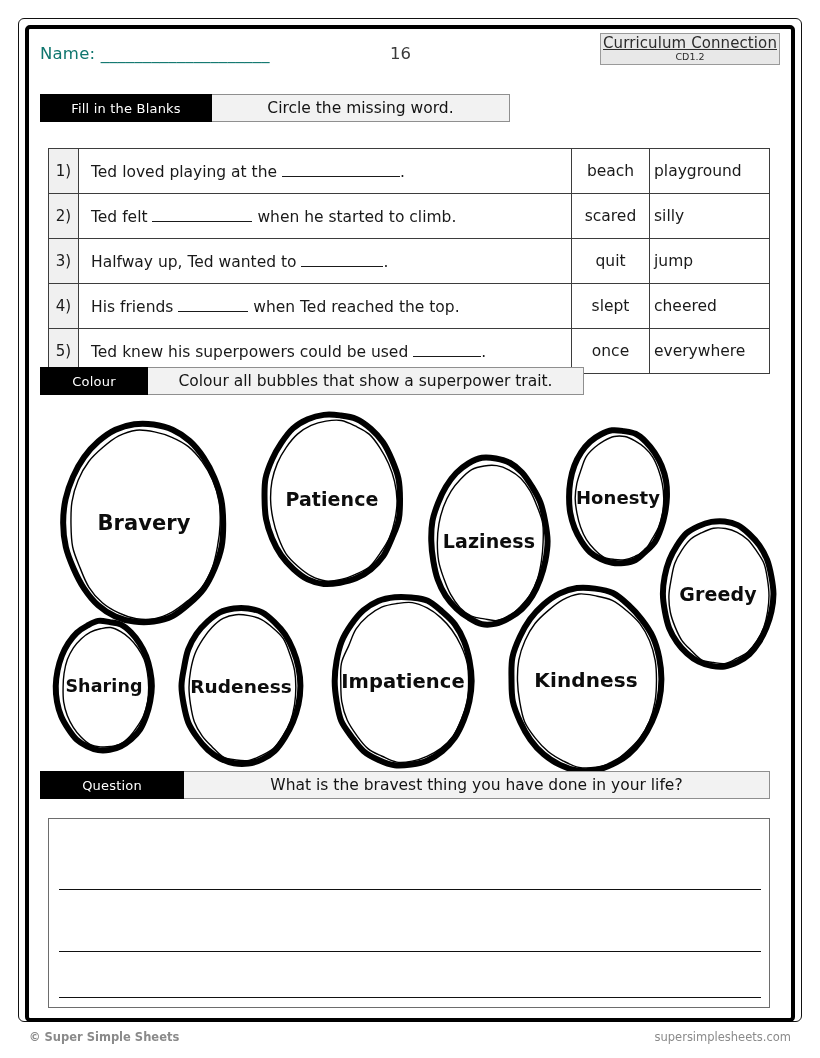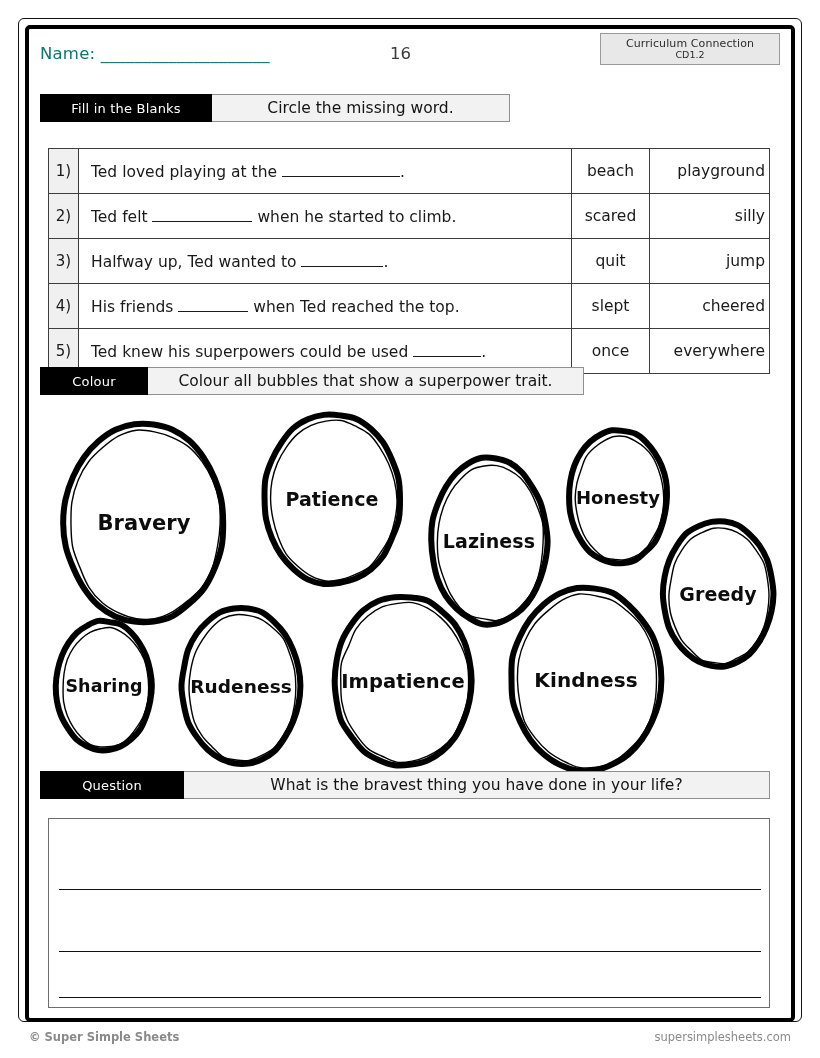--- a/index.html
+++ b/index.html
@@ -76,22 +76,23 @@
     background: #e8e8e8;
     border: 1px solid #9a9a9a;
     box-sizing: border-box;
     display: flex;
     flex-direction: column;
     align-items: center;
     justify-content: center;
     line-height: 1.12;
   }
   .cc-title {
-    font-size: 11px;
+    font-size: 15px;
     color: #2b2b2b;
+    text-decoration: underline;
     letter-spacing: .1px;
   }
   .cc-code {
     font-size: 9.5px;
     color: #2b2b2b;
   }
 
   
   .sec-bar {
     position: absolute;
@@ -154,21 +155,21 @@
     font-size: 15px;
   }
   .fib-sentence { padding-left: 12px !important; }
   .fib-opt {
     width: 78px;
     text-align: center;
     padding: 0 4px !important;
   }
   .fib-opt-wide {
     width: 120px;
-    text-align: right;
+    text-align: left;
     padding: 13px 4px !important;
   }
   .blank-ul {
     display: inline-block;
     border-bottom: 1.3px solid #1a1a1a;
     vertical-align: baseline;
     height: 15px;
   }
 
   

